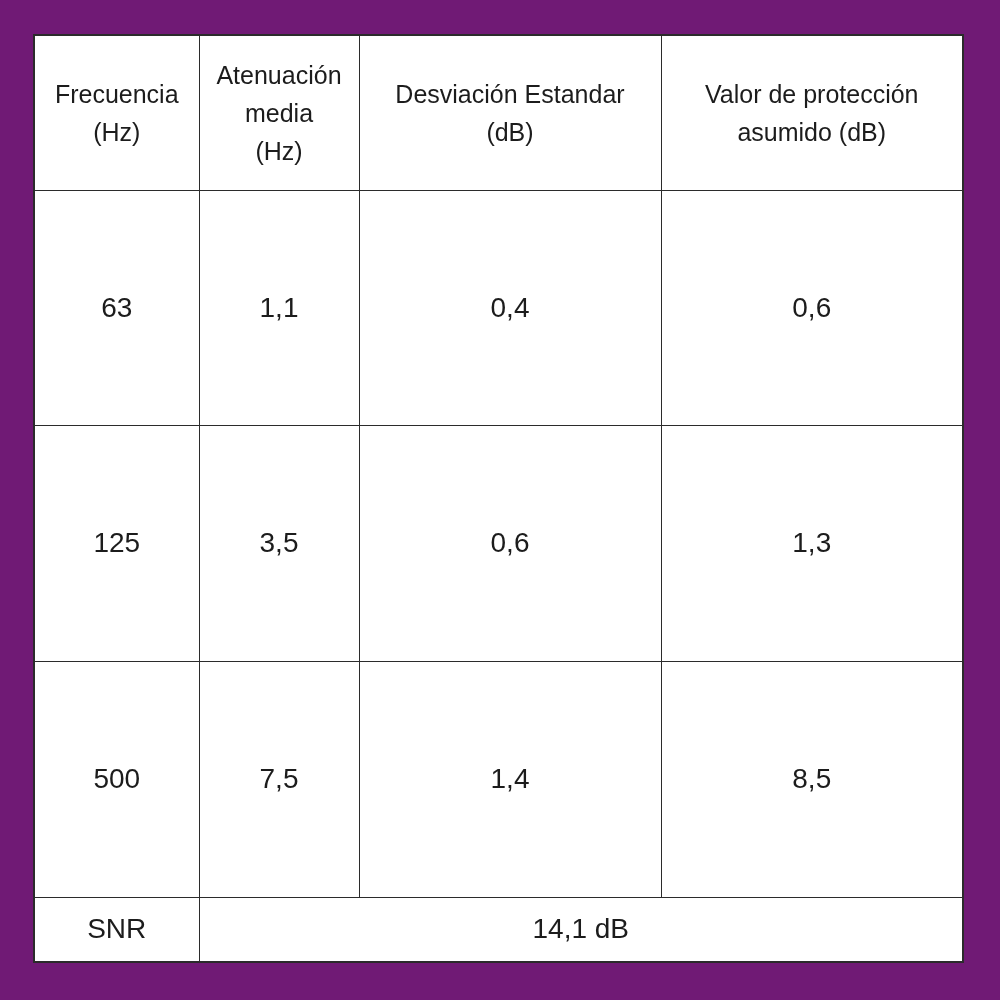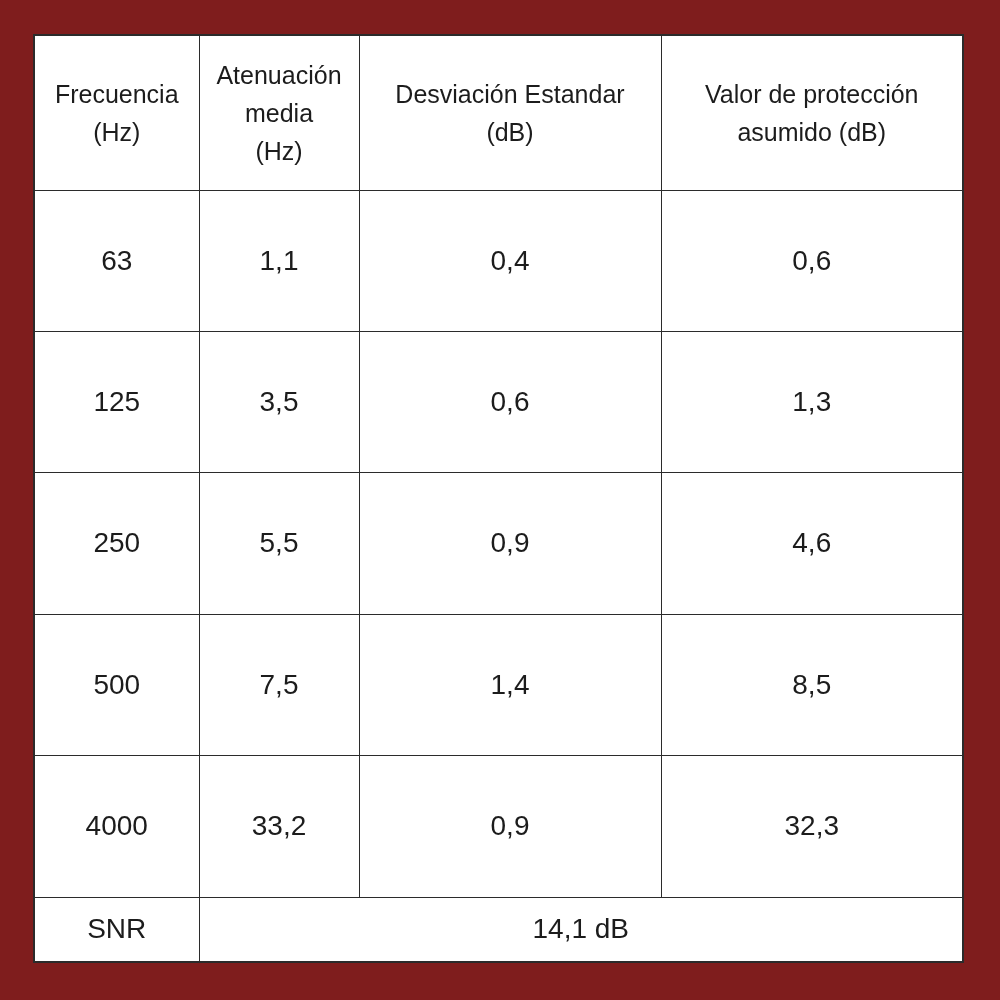--- a/index.html
+++ b/index.html
@@ -4,21 +4,21 @@
 <style>
   html, body {
     margin: 0;
     padding: 0;
     background: #ffffff;
   }
   .page {
     position: relative;
     width: 1000px;
     height: 1000px;
-    background: #7f1d1d;
+    background: #701a75;
     font-family: "Liberation Sans", sans-serif;
     color: #1c1c1c;
   }
   table.data-table {
     position: absolute;
     left: 33px;
     top: 34px;
     width: 929px;
     height: 929px;
     border-collapse: collapse;
@@ -87,36 +87,24 @@
         <td>0,4</td>
         <td>0,6</td>
       </tr>
       <tr>
         <td>125</td>
         <td>3,5</td>
         <td>0,6</td>
         <td>1,3</td>
       </tr>
       <tr>
-        <td>250</td>
-        <td>5,5</td>
-        <td>0,9</td>
-        <td>4,6</td>
-      </tr>
-      <tr>
         <td>500</td>
         <td>7,5</td>
         <td>1,4</td>
         <td>8,5</td>
-      </tr>
-      <tr>
-        <td>4000</td>
-        <td>33,2</td>
-        <td>0,9</td>
-        <td>32,3</td>
       </tr>
     </tbody>
     <tfoot>
       <tr>
         <td>SNR</td>
         <td colspan="3">14,1 dB</td>
       </tr>
     </tfoot>
   </table>
 </div>

